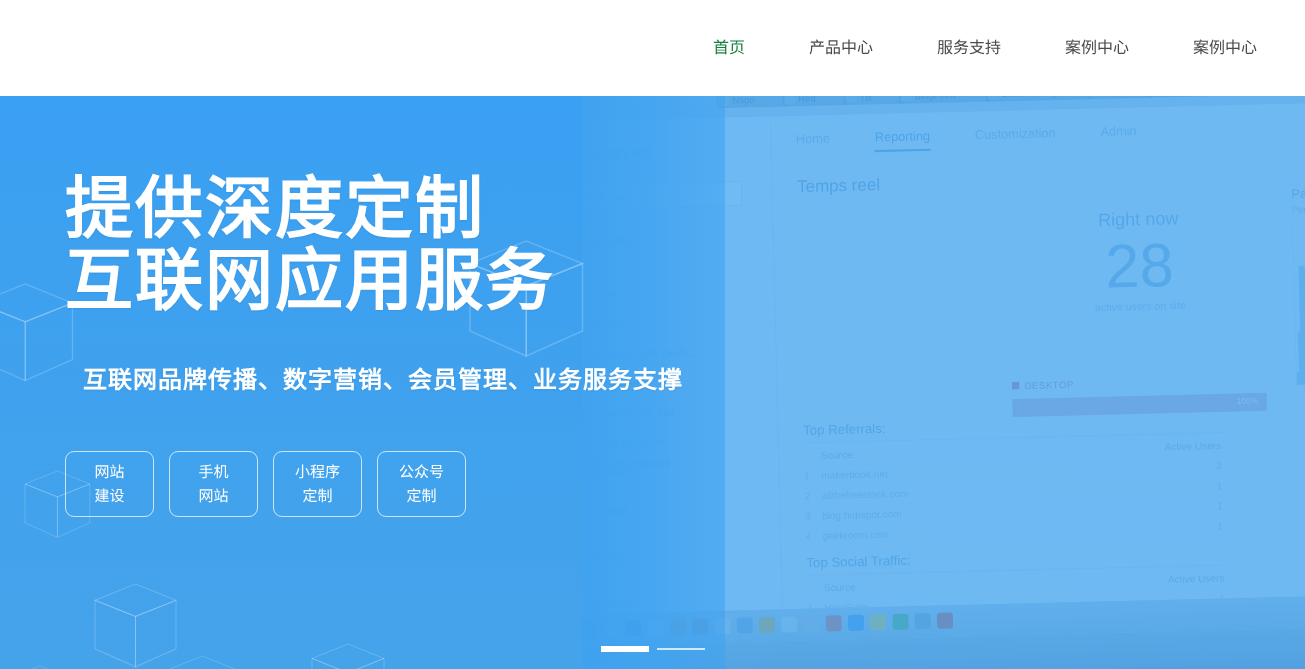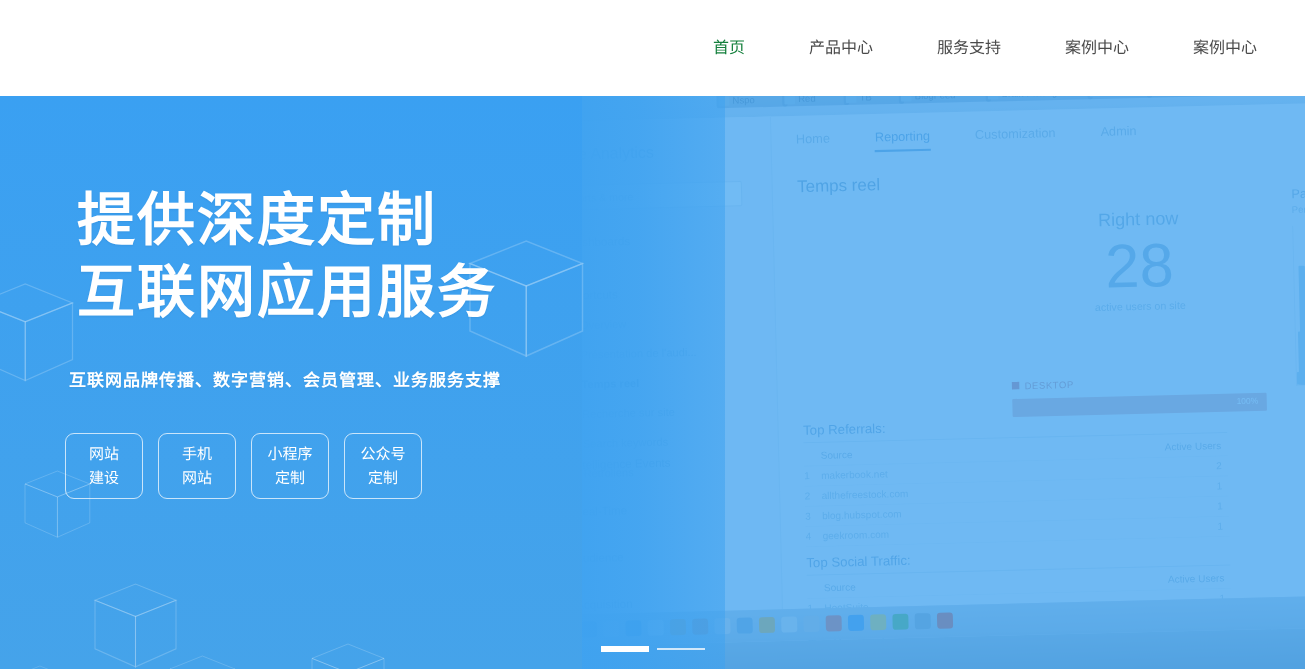--- a/index.html
+++ b/index.html
@@ -324,45 +324,45 @@
     pointer-events: none;
   }
 
   
   .hero-copy {
     position: absolute;
     left: 65px; top: 0;
     z-index: 5;
   }
   .hero-h1 {
-    margin: 12px;
+    margin: 0;
     padding-top: 76px;
-    font-size: 58px;
+    font-size: 68px;
     font-weight: bold;
     color: #ffffff;
     line-height: 72px;
     letter-spacing: 2px;
     text-shadow: 0 1px 2px rgba(0,60,120,0.10);
   }
   .hero-h1 .l2 { display: block; }
   .hero-sub {
-    margin: 4px;
+    margin: 18px;
     padding-top: 26px;
-    font-size: 17px;
+    font-size: 24px;
     font-weight: bold;
     color: #ffffff;
     letter-spacing: 1px;
     text-shadow: 0 1px 2px rgba(0,60,120,0.10);
   }
   .hero-btns {
     display: flex;
     padding-top: 38px;
   }
   .hero-btn {
-    width: 78px;
+    width: 89px;
     height: 66px;
     margin-right: 15px;
     border: 1px solid rgba(255,255,255,0.72);
     border-radius: 9px;
     display: flex;
     flex-direction: column;
     align-items: center;
     justify-content: center;
     color: #ffffff;
     font-size: 15px;

